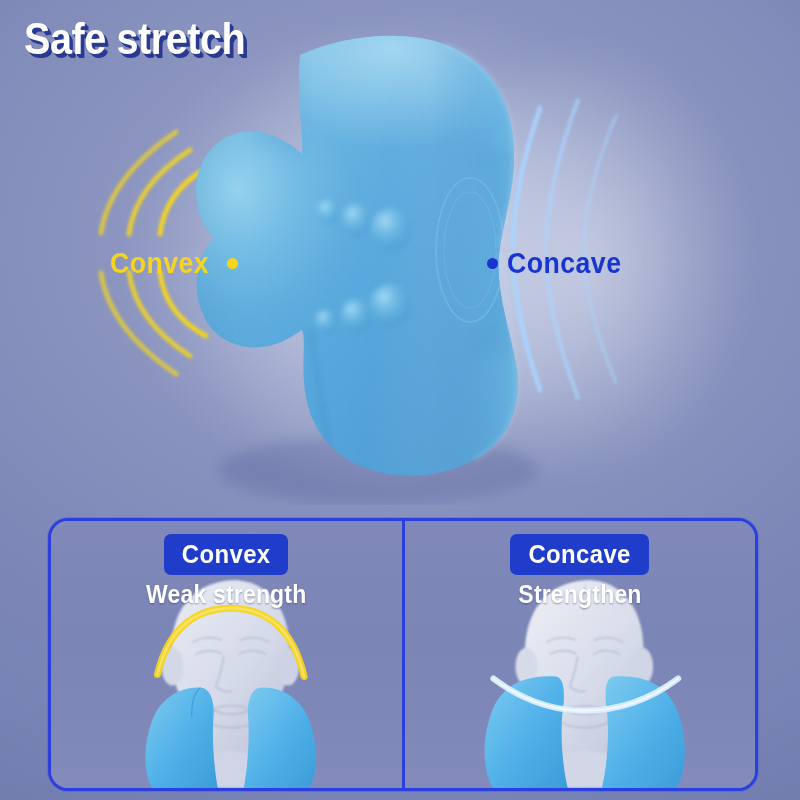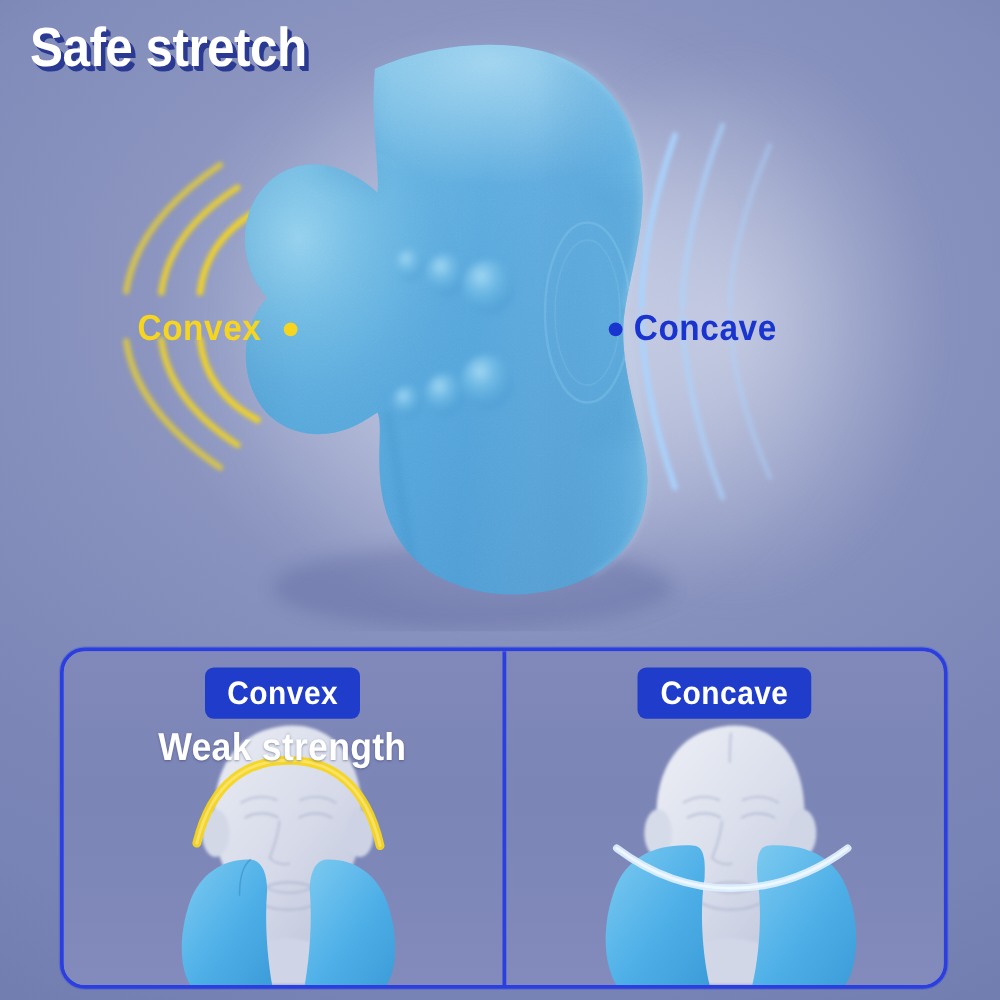--- a/index.html
+++ b/index.html
@@ -126,21 +126,21 @@
     line-height: 1;
     padding: 7px 14px 8px;
     border-radius: 7px;
     letter-spacing: 0.4px;
   }
   .badge span { display: inline-block; transform: scaleX(0.92); }
   .sub {
     margin-top: 5px;
     color: #ffffff;
     font-family: "Liberation Sans Narrow", "Liberation Sans", sans-serif;
-    font-size: 31px;
+    font-size: 25px;
     font-weight: 700;
     letter-spacing: 0.2px;
     text-shadow: 0 1px 2px rgba(40,48,90,0.45);
   }
   .sub span { display: inline-block; transform: scaleX(0.92); }
 
   .panel-art {
     position: absolute;
     left: 0; right: 0; bottom: 0; top: 0;
     z-index: 2;
@@ -435,18 +435,19 @@
             <path d="M208,150 C 238,148 262,158 272,186 C 284,220 278,250 270,261
                      L 196,261 C 202,236 204,200 200,176 C 199,160 201,151 208,150 Z" fill="url(#pillowR)"></path>
           </g>
 
           <path d="M88,152 C 120,176 150,184 179,184 C 208,184 240,176 272,152" fill="none" stroke="#dbeeff" stroke-width="6" stroke-linecap="round" opacity="0.95"></path>
           <path d="M88,152 C 120,176 150,184 179,184 C 208,184 240,176 272,152" fill="none" stroke="#ffffff" stroke-width="2.2" stroke-linecap="round" opacity="0.6"></path>
         </svg>
       </div>
       <div class="panel-head">
         <div class="badge"><span>Concave</span></div>
+        <div class="sub"><span>Strengthen</span></div>
       </div>
     </div>
   </div>
 
   <div class="bg-vignette"></div>
 </div>
 
 </body></html>

